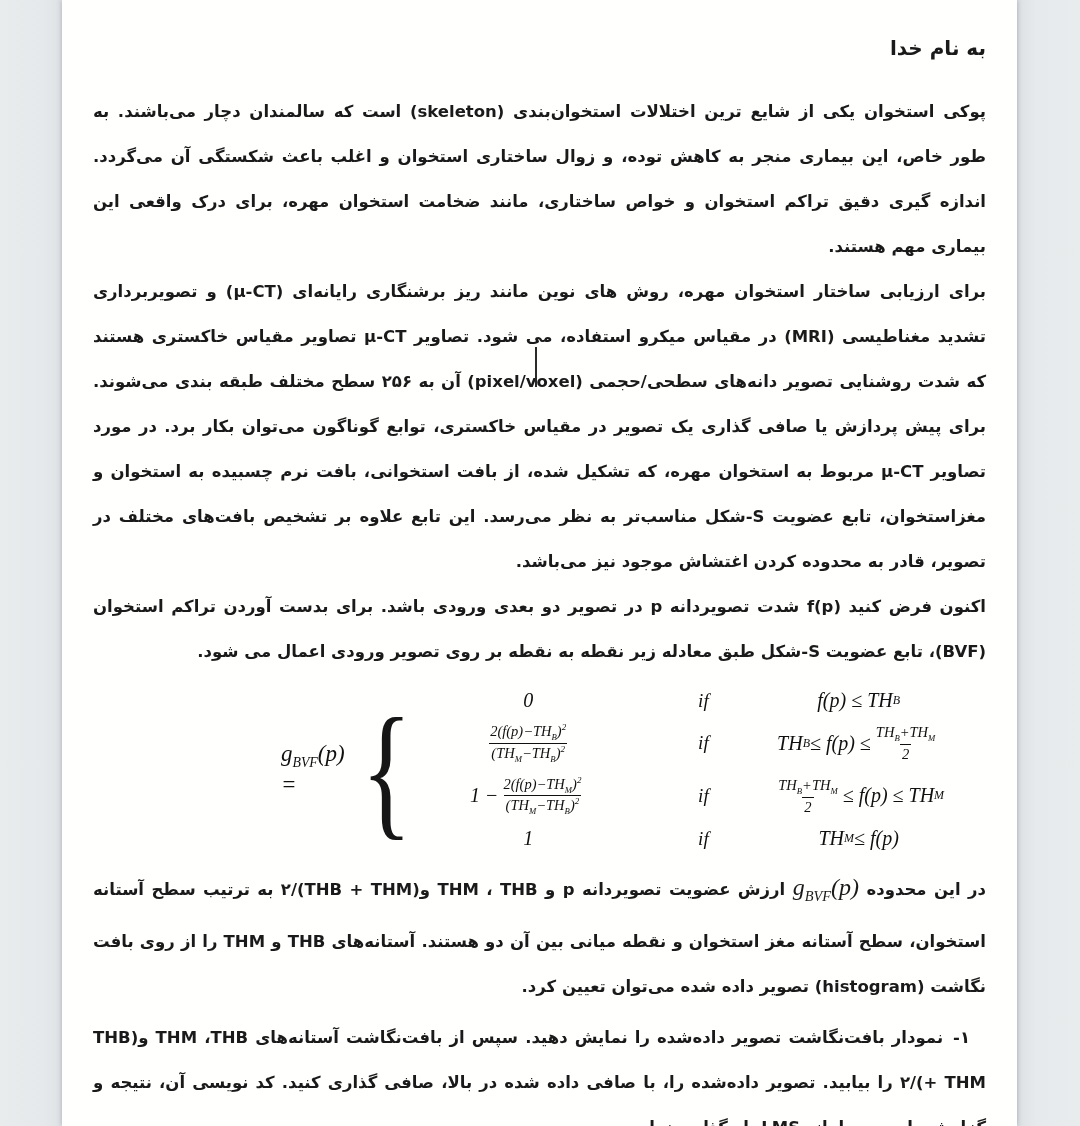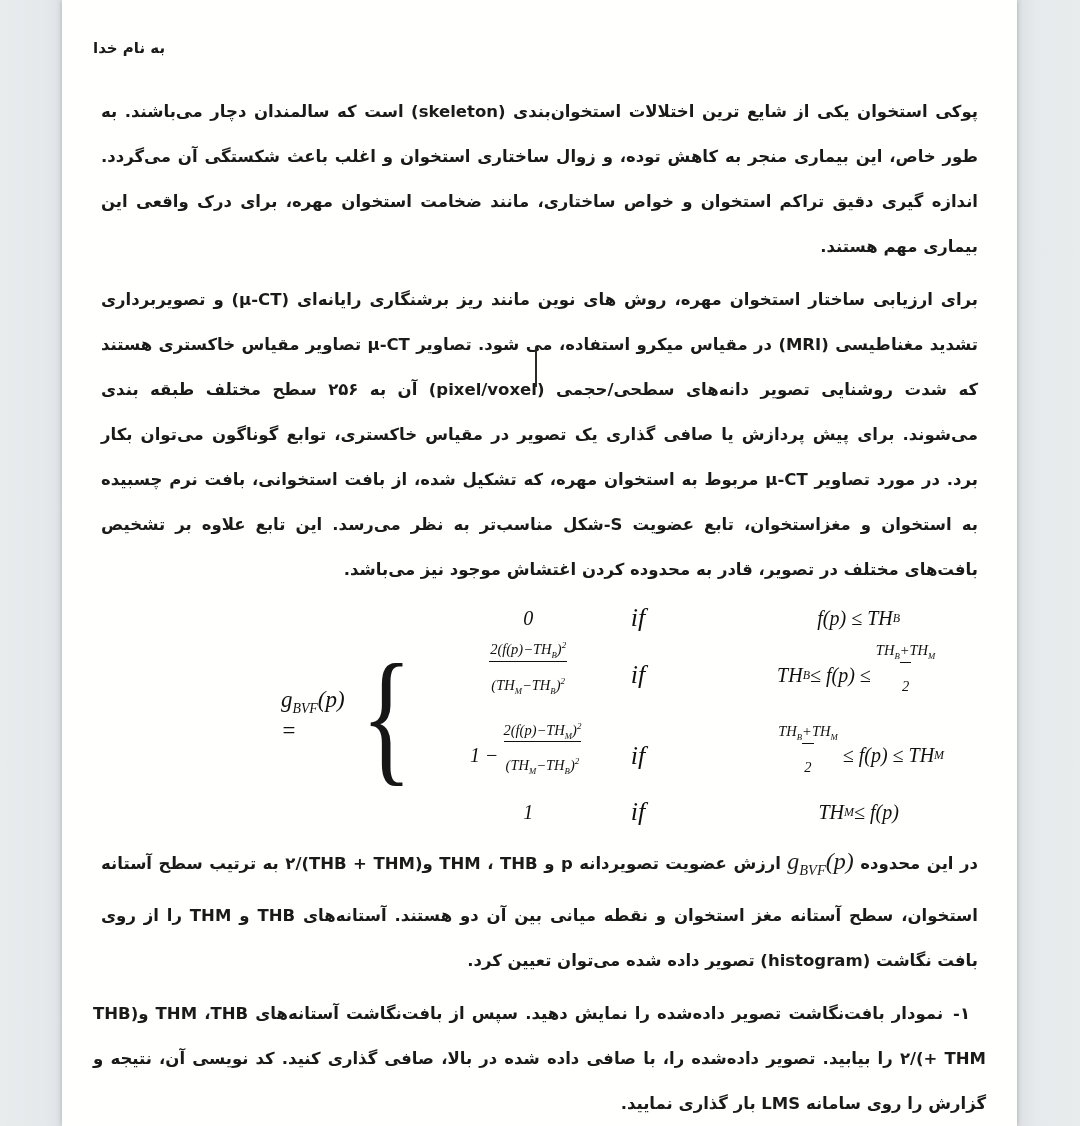--- a/index.html
+++ b/index.html
@@ -3,64 +3,65 @@
 <meta charset="utf-8">
 <style>
   html,body{margin:0;padding:0;width:1080px;height:1126px;overflow:hidden;
     background:#e8ebed;font-family:"DejaVu Sans",sans-serif;}
   .viewport{position:relative;width:1080px;height:1126px;
     background:linear-gradient(90deg,#e9eced 0%,#e6e9eb 4%,#dfe3e6 5.6%,#e8ebed 5.8%,#e8ebed 94%,#dde1e4 94.2%,#e7eaec 96%,#e9eced 100%);}
   .page{position:absolute;left:62px;top:0;width:955px;height:1126px;background:#fffffe;
     box-shadow:0 0 5px rgba(90,100,110,.45);}
   .content{padding:26px 31px 0 31px;direction:rtl;color:#1a1a1a;
     font-size:16.5px;font-weight:bold;line-height:45px;text-align:justify;}
-  .doc-title{font-size:15px;font-weight:bold;text-align:left;margin:0 0 18px 0;line-height:45px;}
-  .para{margin:8px;}
+  .doc-title{font-size:20px;font-weight:bold;text-align:right;margin:0 0 18px 0;line-height:45px;}
+  .para{margin:0;}
   .list-item{margin:6px 0 0 0;text-indent:16px;}
   .list-num{padding-left:10px;}
 
   
   .formula{direction:ltr;display:flex;align-items:center;margin:10px 0;padding-left:188px;
     font-family:"Liberation Serif","DejaVu Serif",serif;color:#101010;font-weight:normal;
     line-height:1.25;text-align:left;}
   .math,.math span{font-style:italic;}
   .math sub{font-size:0.6em;font-style:italic;}
   .math sup{font-size:0.62em;font-style:italic;}
   .f-lhs{font-size:23px;margin-right:6px;}
   .f-brace{font-size:148px;line-height:158px;font-style:normal;font-weight:200;
     transform:scaleX(.72);margin-right:4px;color:#161616;}
   .f-rows{display:flex;flex-direction:column;}
   .f-row{display:flex;align-items:center;min-height:33px;}
   .f-row.tall{padding:5px 0;}
   .f-val{width:205px;display:flex;justify-content:center;font-size:20px;align-items:center;}
-  .f-if{width:78px;text-align:left;font-size:26px;}
+  .f-if{width:78px;text-align:right;font-size:19px;}
   .f-cond{width:300px;display:flex;justify-content:center;font-size:20px;align-items:center;}
   .frac{display:inline-flex;flex-direction:column;align-items:center;vertical-align:middle;
     margin:0 3px;font-size:14.5px;line-height:1.25;}
-  .frac .den{border-top:1.4px solid #101010;padding:14px 2px;text-align:right;}
+  .frac .den{border-top:1.4px solid #101010;padding:0 2px;text-align:right;}
   .frac .num{padding:0 2px;}
   .inline-math{direction:ltr;unicode-bidi:isolate;font-family:"Liberation Serif","DejaVu Serif",serif;
     font-size:24px;font-weight:normal;}
 
   
   .caret{position:absolute;left:473px;top:347px;width:2px;height:40px;background:#2a2a2a;}
 </style>
 </head>
 <body>
 
 <div class="viewport">
   <div class="page">
     <div class="content">
 
       <h1 class="doc-title">به نام خدا</h1>
 
       <p class="para">پوکی استخوان یکی از شایع ترین اختلالات استخوان‌بندی (skeleton) است که سالمندان دچار می‌باشند. به طور خاص، این بیماری منجر به کاهش توده، و زوال ساختاری استخوان و اغلب باعث شکستگی آن می‌گردد. اندازه گیری دقیق تراکم استخوان و خواص ساختاری، مانند ضخامت استخوان مهره، برای درک واقعی این بیماری مهم هستند.</p>
 
       <p class="para">برای ارزیابی ساختار استخوان مهره، روش های نوین مانند ریز برشنگاری رایانه‌ای (μ-CT) و تصویربرداری تشدید مغناطیسی (MRI) در مقیاس میکرو استفاده، می شود. تصاویر μ-CT تصاویر مقیاس خاکستری هستند که شدت روشنایی تصویر دانه‌های سطحی/حجمی (pixel/voxel) آن به ۲۵۶ سطح مختلف طبقه بندی می‌شوند. برای پیش پردازش یا صافی گذاری یک تصویر در مقیاس خاکستری، توابع گوناگون می‌توان بکار برد. در مورد تصاویر μ-CT مربوط به استخوان مهره، که تشکیل شده، از بافت استخوانی، بافت نرم چسبیده به استخوان و مغزاستخوان، تابع عضویت S-شکل مناسب‌تر به نظر می‌رسد. این تابع علاوه بر تشخیص بافت‌های مختلف در تصویر، قادر به محدوده کردن اغتشاش موجود نیز می‌باشد.</p>
 
+      <p class="para">اکنون فرض کنید f(p) شدت تصویردانه p در تصویر دو بعدی ورودی باشد. برای بدست آوردن تراکم استخوان (BVF)، تابع عضویت S-شکل طبق معادله زیر نقطه به نقطه بر روی تصویر ورودی اعمال می شود.</p>
 
       <div class="formula">
         <span class="f-lhs math"><span>g</span><sub><span>BVF</span></sub><span>(p) =</span></span>
         <span class="f-brace">{</span>
         <div class="f-rows">
           <div class="f-row">
             <span class="f-val math">
                 <span>0</span>
               </span>
             <span class="f-if math"><span>if</span></span>

